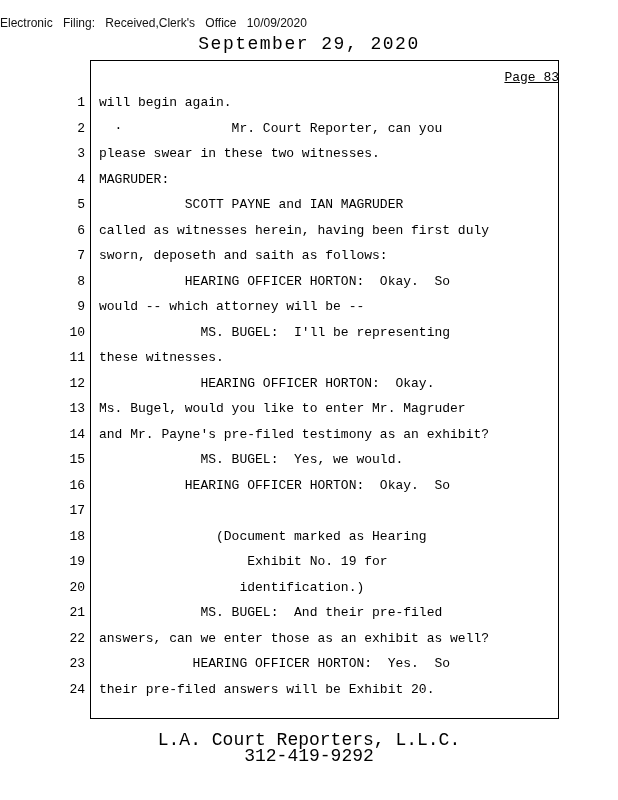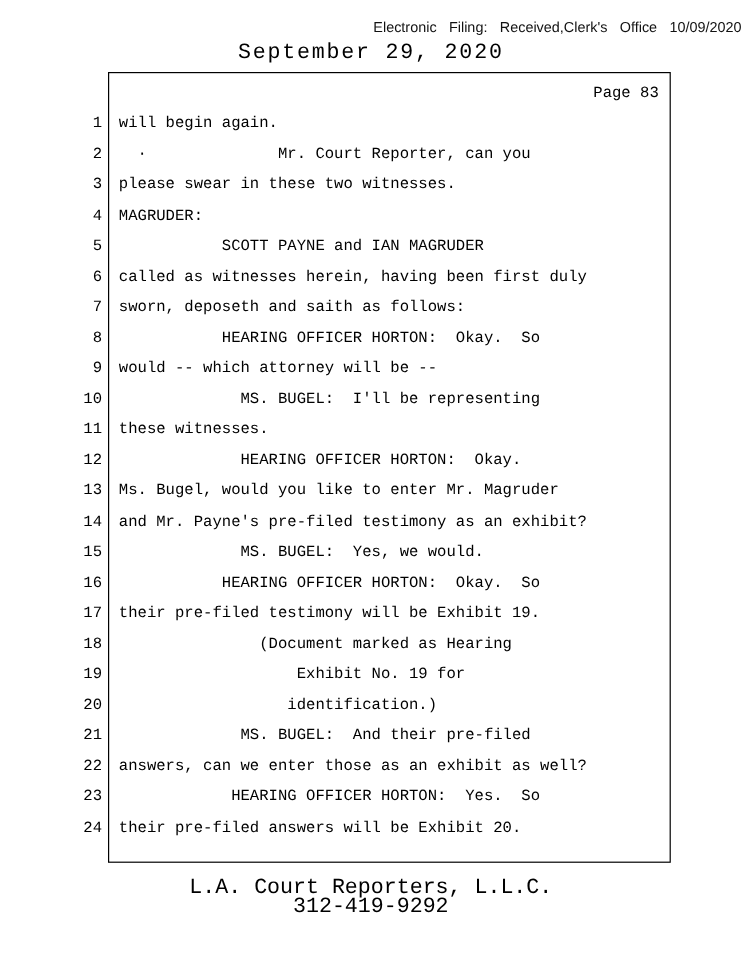--- a/index.html
+++ b/index.html
@@ -11,21 +11,21 @@
     background: #ffffff;
     color: #000000;
     font-family: "Liberation Mono", monospace;
     overflow: hidden;
   }
   .header-filing {
     position: absolute;
     top: 16px;
     left: 0;
     width: 100%;
-    text-align: right;
+    text-align: left;
     font-family: "Liberation Sans", sans-serif;
     font-size: 12px;
     word-spacing: 7px;
     color: #111;
   }
   .header-date {
     position: absolute;
     top: 34px;
     left: 0;
     width: 100%;
@@ -41,23 +41,23 @@
     height: 659px;
     border: 1px solid #000;
     background: #fff;
   }
   .page-label {
     position: absolute;
     left: 90px;
     top: 70px;
     width: 469px;
     text-align: right;
-    padding-right: 10px;
     font-size: 13px;
     line-height: 16px;
+    text-decoration: underline;
   }
   .rows {
     position: absolute;
     left: 0;
     top: 90px;
     width: 100%;
   }
   .row {
     height: 25.5px;
     display: flex;
@@ -156,21 +156,20 @@
       <div class="row">
         <span class="num">15</span>
         <span class="text">             MS. BUGEL:  Yes, we would.</span>
       </div>
       <div class="row">
         <span class="num">16</span>
         <span class="text">           HEARING OFFICER HORTON:  Okay.  So</span>
       </div>
       <div class="row">
         <span class="num">17</span>
-        <span class="text">their pre-filed testimony will be Exhibit 19.</span>
       </div>
       <div class="row">
         <span class="num">18</span>
         <span class="text">               (Document marked as Hearing</span>
       </div>
       <div class="row">
         <span class="num">19</span>
         <span class="text">                   Exhibit No. 19 for</span>
       </div>
       <div class="row">

